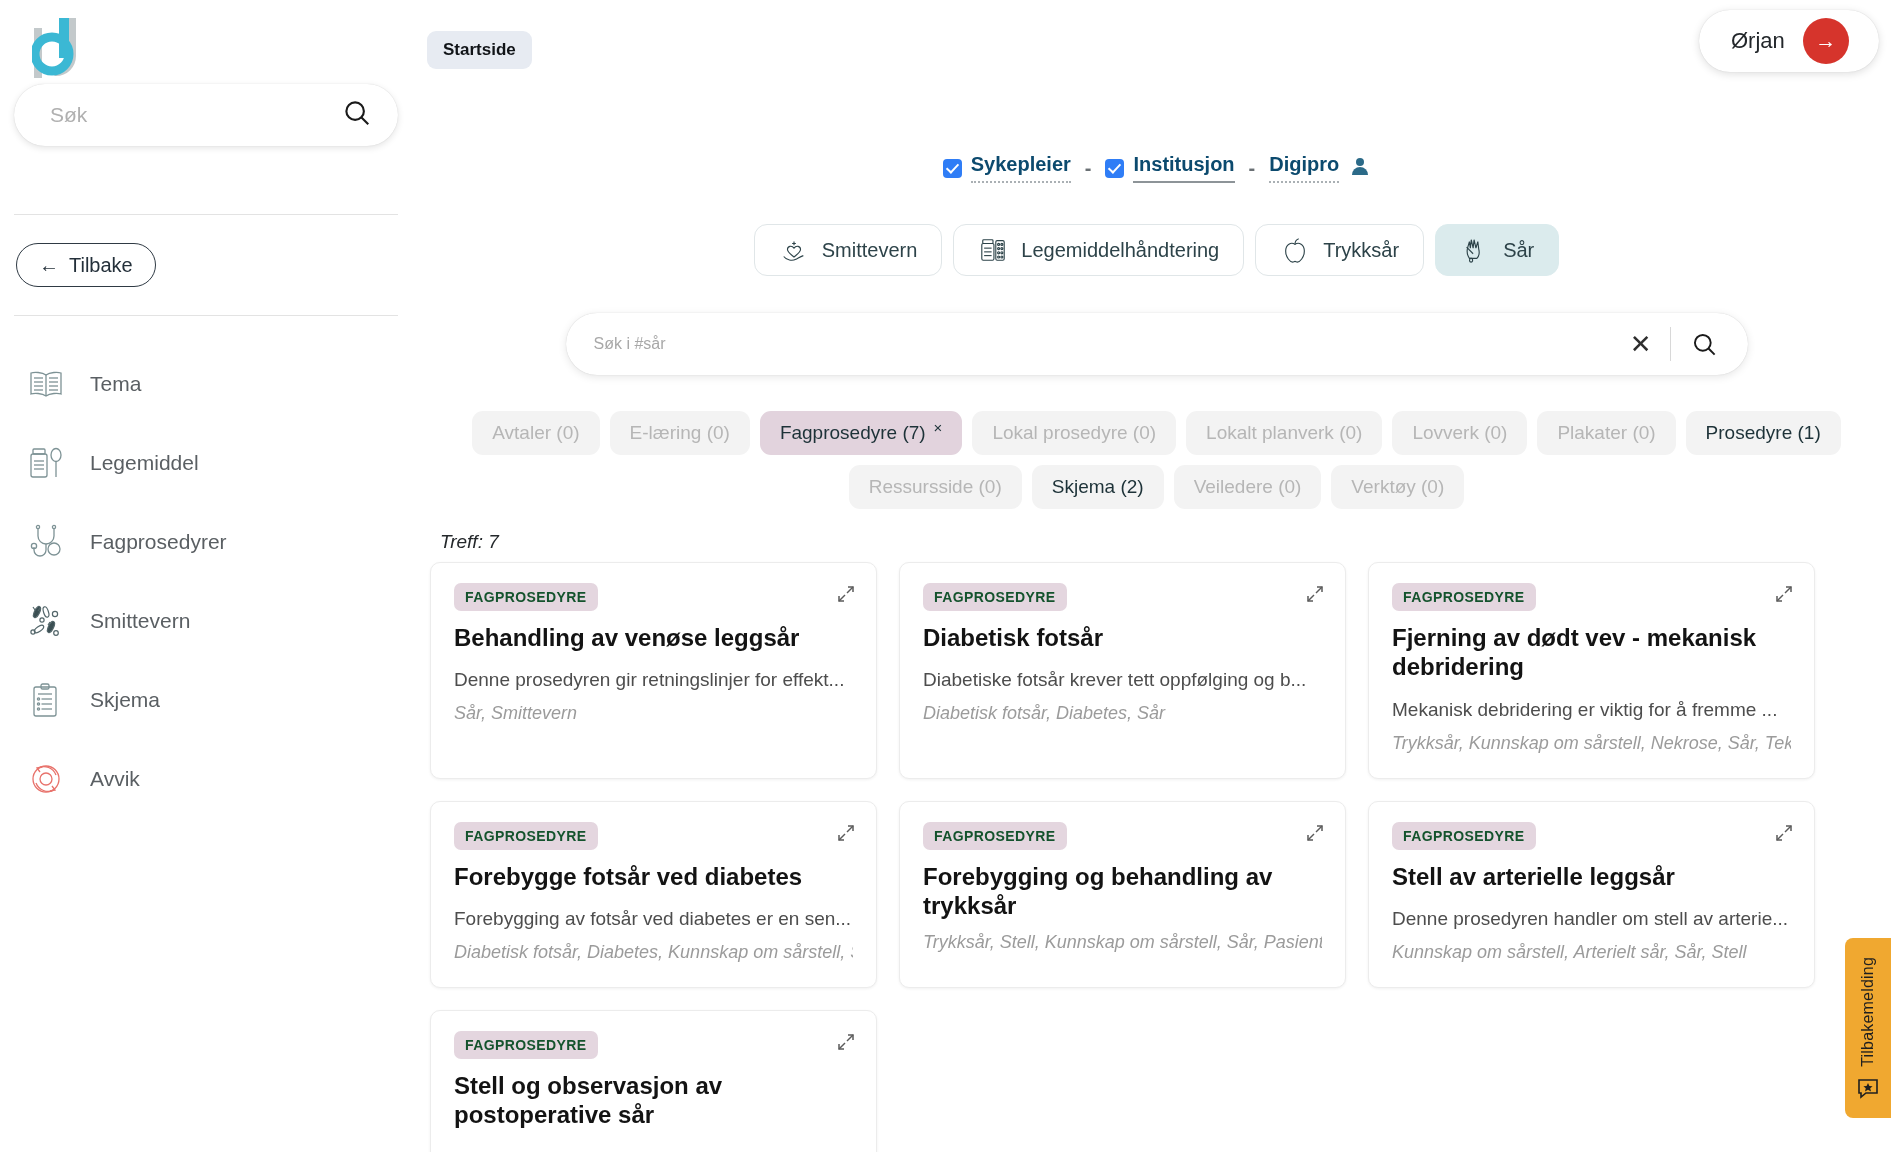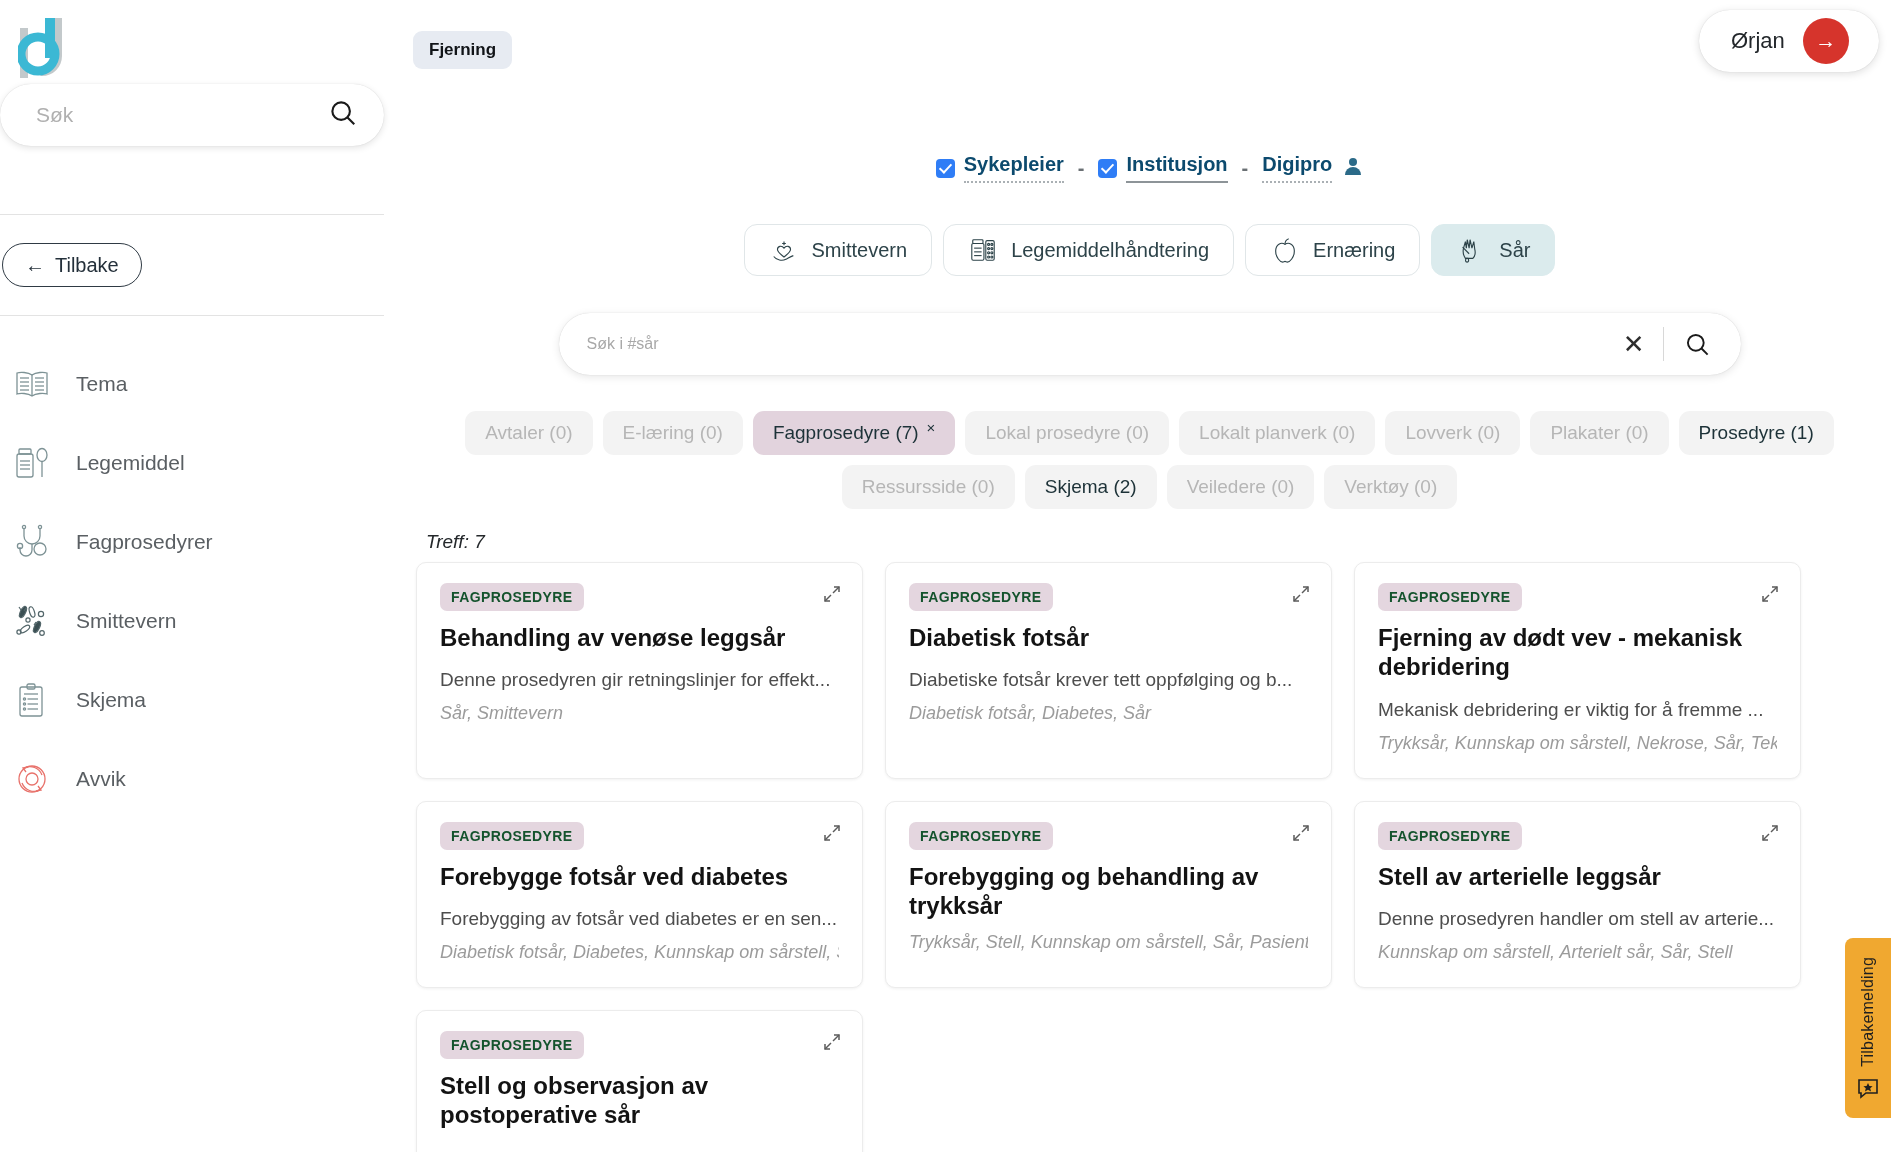--- a/index.html
+++ b/index.html
@@ -13,20 +13,21 @@
     -webkit-font-smoothing: antialiased;
   }
   .app { position: relative; width: 1891px; height: 1152px; display: flex; }
 
   
   .sidebar {
     width: 408px; height: 972px;
     background: #ffffff;
     flex: 0 0 408px;
     position: relative;
+    margin-left: 14px;
   }
   .logo-wrap { padding: 16px 0 0 18px; height: 78px; }
   .logo { width: 46px; height: 62px; position: relative; display: block; }
   .search-box {
     margin: 6px 24px 0 0;
     height: 62px;
     border-radius: 31px;
     background: #ffffff;
     box-shadow: 0 2px 7px rgba(0,0,0,0.11), 0 0 1px rgba(0,0,0,0.18);
     display: flex; align-items: center;
@@ -340,21 +341,21 @@
         </span>
         <span class="nlabel">Avvik</span>
       </div>
 
     </nav>
   </aside>
 
   <main class="main">
 
     <div class="topbar">
-      <div class="crumb">Fjerning</div>
+      <div class="crumb">Startside</div>
       <div class="userchip">
         <span class="uname">Ørjan</span>
         <span class="logout">→</span>
       </div>
     </div>
 
     <div class="ctxrow">
       <div class="ctxitem">
         <span class="cbx"></span>
         <span class="ctxlabel dotted">Sykepleier</span>
@@ -408,21 +409,21 @@
         </span>
         <span>Legemiddelhåndtering</span>
       </button>
       <button class="catbtn">
         <span class="cicon">
           <svg width="28" height="28" viewBox="0 0 30 30" fill="none" stroke="#2d4349" stroke-width="1.2">
             <path d="M15 9 c-4 -3 -10 0 -10 7 0 7 5 12 7.5 12 1 0 1.7 -0.8 2.5 -0.8 0.8 0 1.5 0.8 2.5 0.8 C20 28 25 23 25 16 c0 -7 -6 -10 -10 -7 z"></path>
             <path d="M15 9 c0 -3 1 -5 4 -6"></path>
           </svg>
         </span>
-        <span>Ernæring</span>
+        <span>Trykksår</span>
       </button>
       <button class="catbtn active">
         <span class="cicon">
           <svg width="28" height="28" viewBox="0 0 30 30" fill="none" stroke="#2d4349" stroke-width="1.2">
             <path d="M9 24 c-2 -3 -3 -7 -2 -11 l2 -7 1 7 1 -9 2 9 1 -9 2 9 2 -7 1 8 c1 4 0 8 -2 10 z"></path>
             <line x1="6" y1="12" x2="13" y2="19"></line>
             <path d="M10 24 c-1.5 2 -1 4 0.8 4 1.8 0 2.3 -2 0.8 -4 z"></path>
           </svg>
         </span>
         <span>Sår</span>

